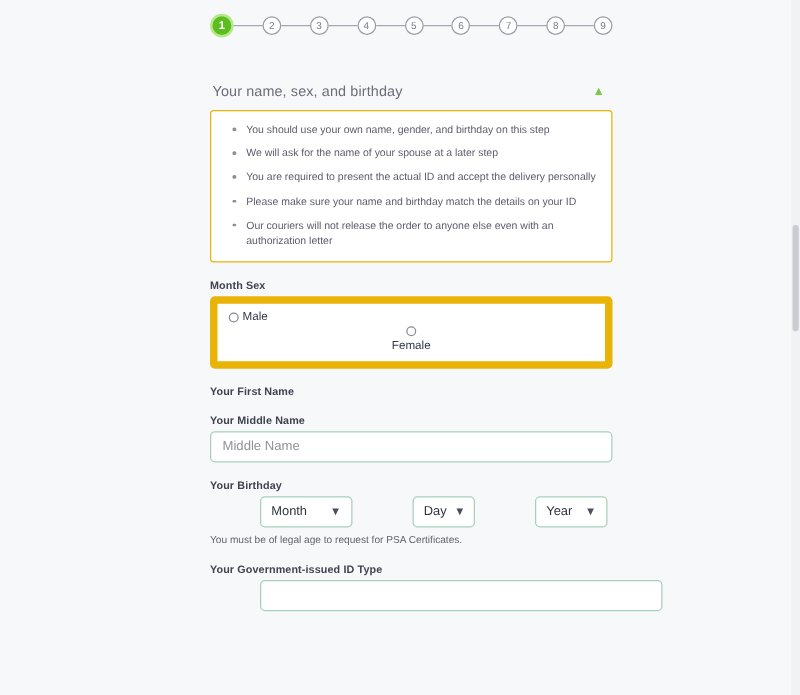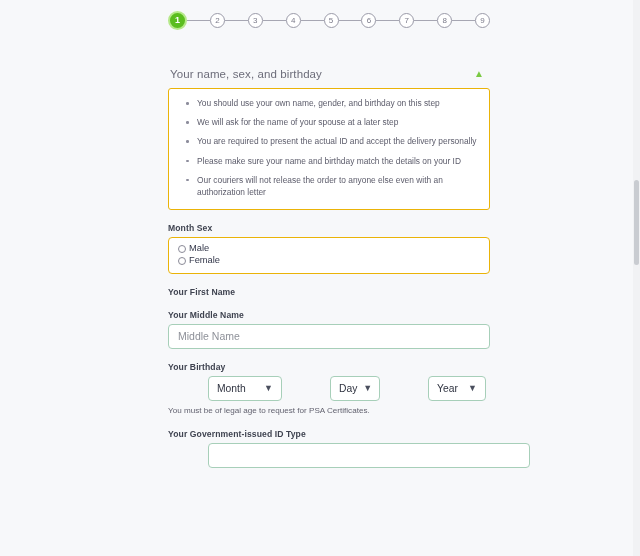--- a/index.html
+++ b/index.html
@@ -134,34 +134,34 @@
     font-size: 10.5px;
     color: #2f3340;
     padding: 0 9px;
     font-family: "Liberation Sans", sans-serif;
     outline: none;
   }
   .text-input::placeholder { color: #8e9199; }
 
   
   .radio-box {
-    border: 1px solid #eab308;
+    border: 6px solid #eab308;
     border-radius: 4px;
     background: #ffffff;
     padding: 6px 9px 7px 9px;
     text-align: center;
   }
   .radio-row {
     display: flex;
     align-items: center;
     gap: 3px;
     line-height: 1;
     margin-bottom: 3px;
   }
-  .radio-row:last-child { margin-bottom: 0; }
+  .radio-row:last-child { margin-bottom: 0; flex-direction: column; }
   .radio-dot {
     width: 8px; height: 8px;
     border: 1px solid #8a8a97;
     border-radius: 50%;
     background: #fff;
     flex: 0 0 auto;
   }
   .radio-label {
     font-size: 9.3px;
     color: #33374a;

